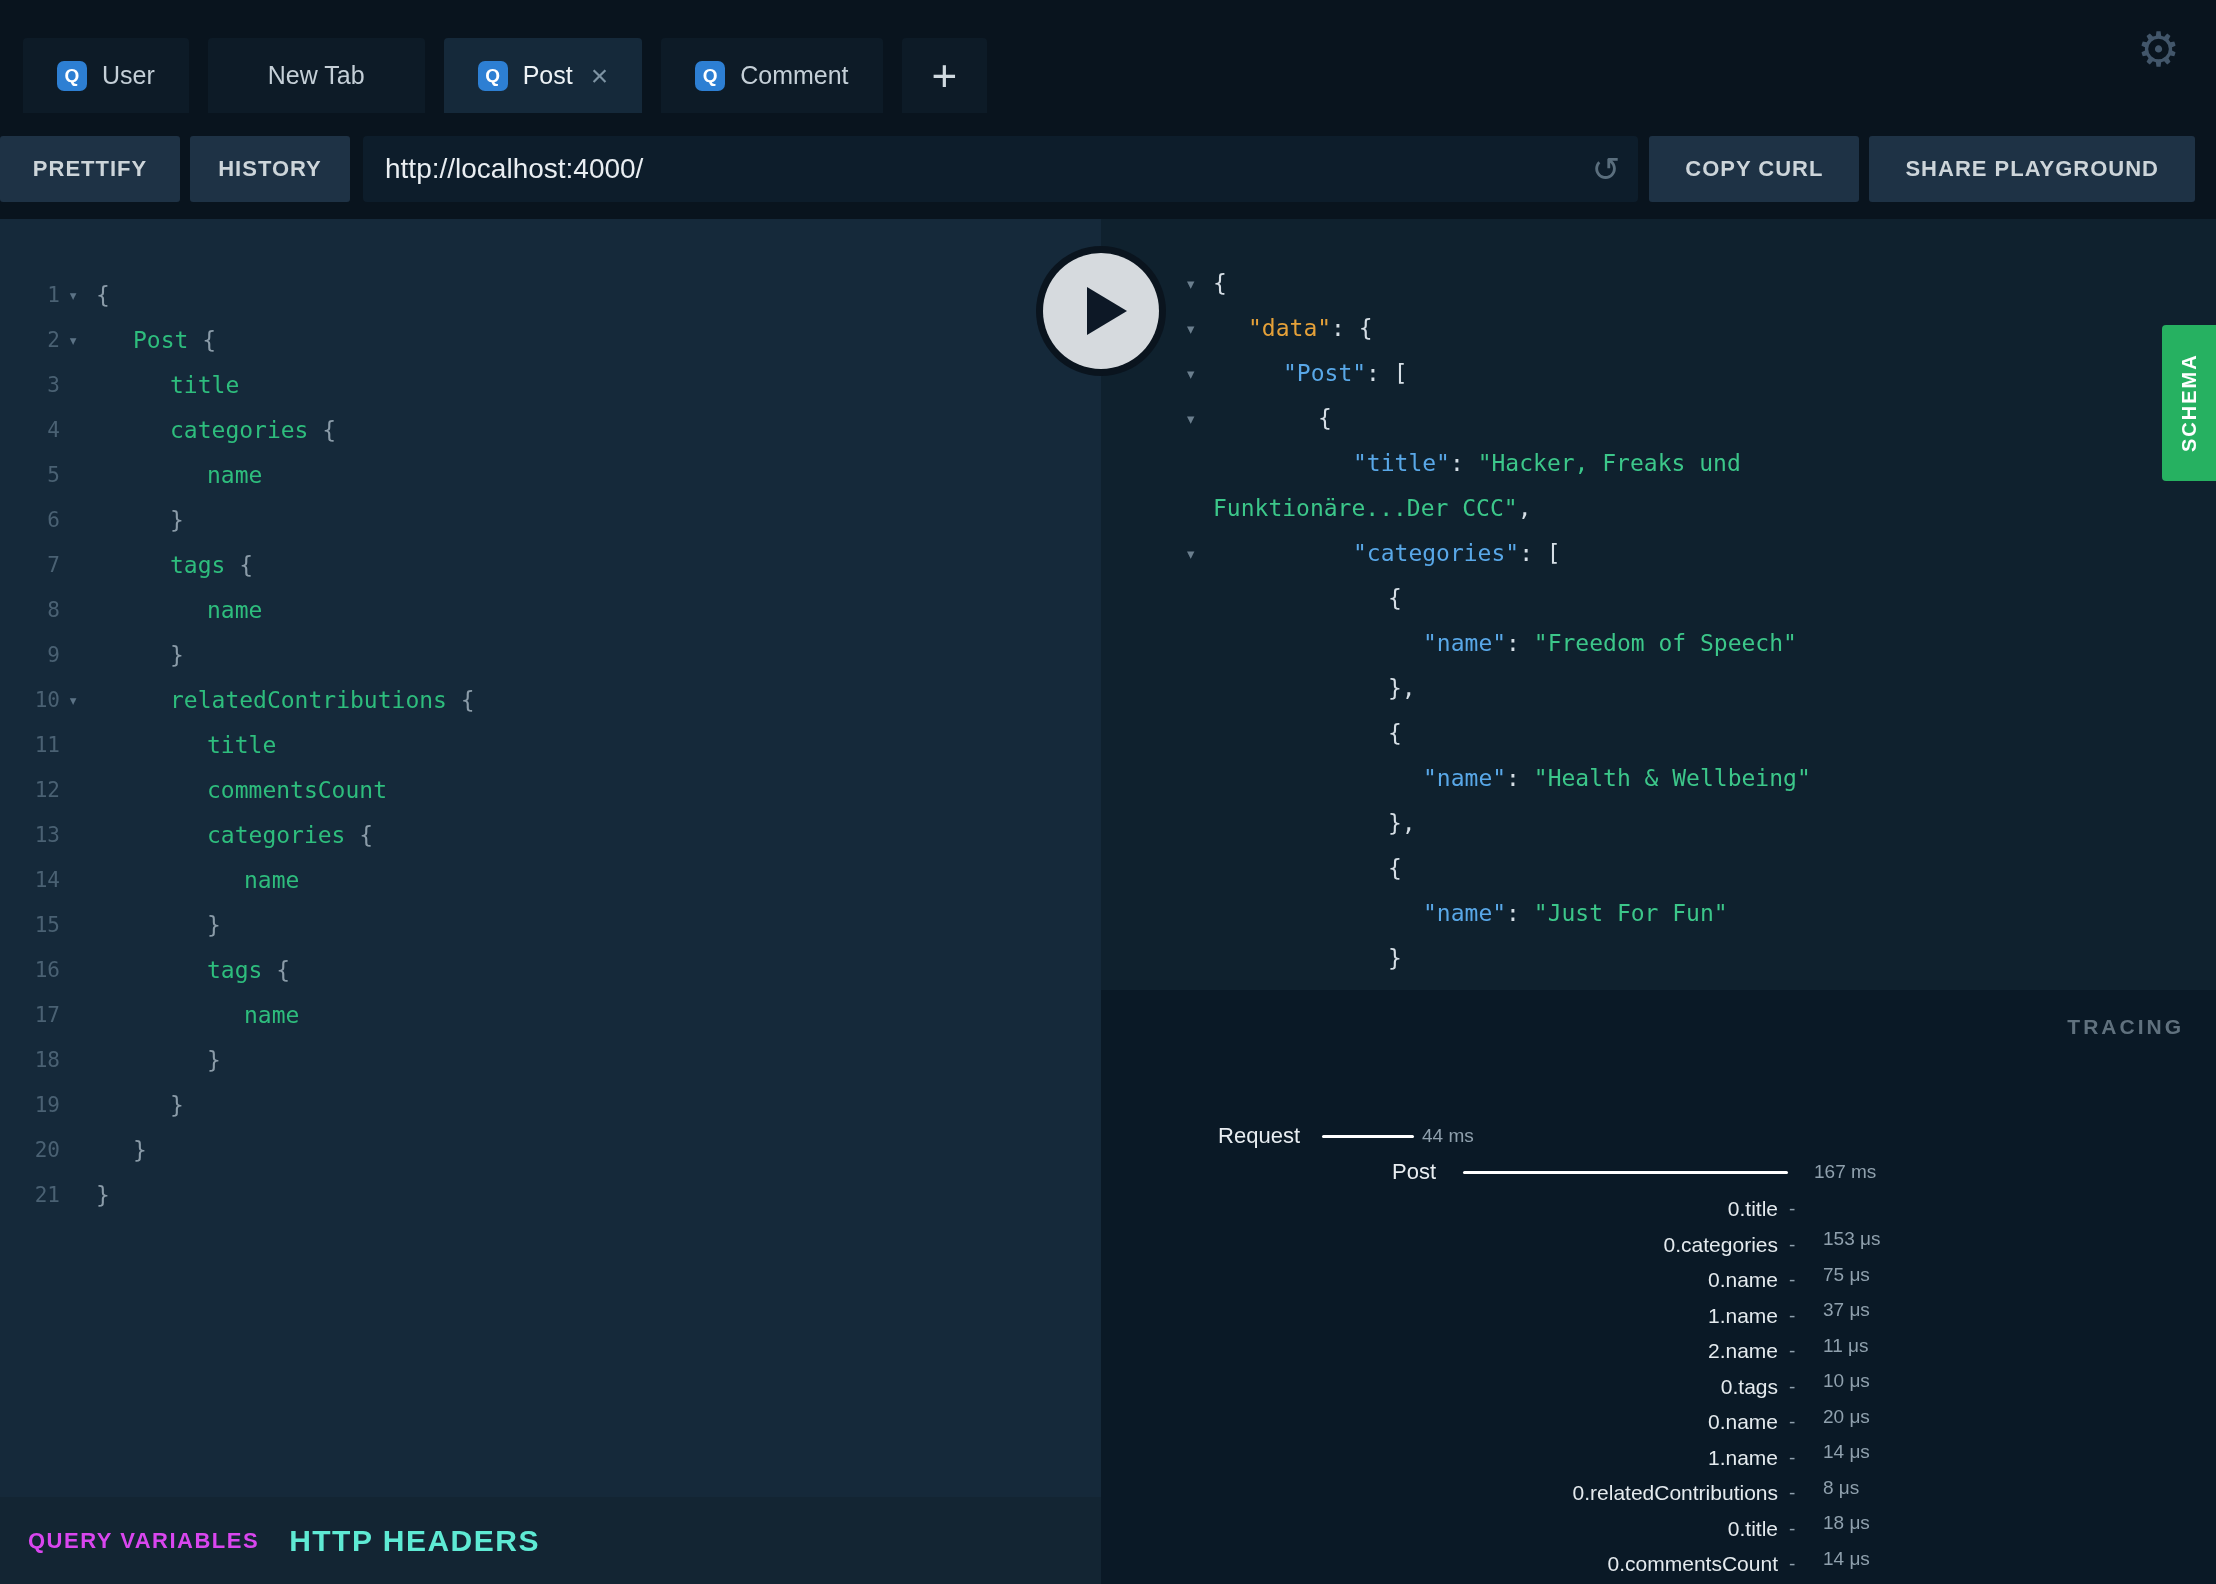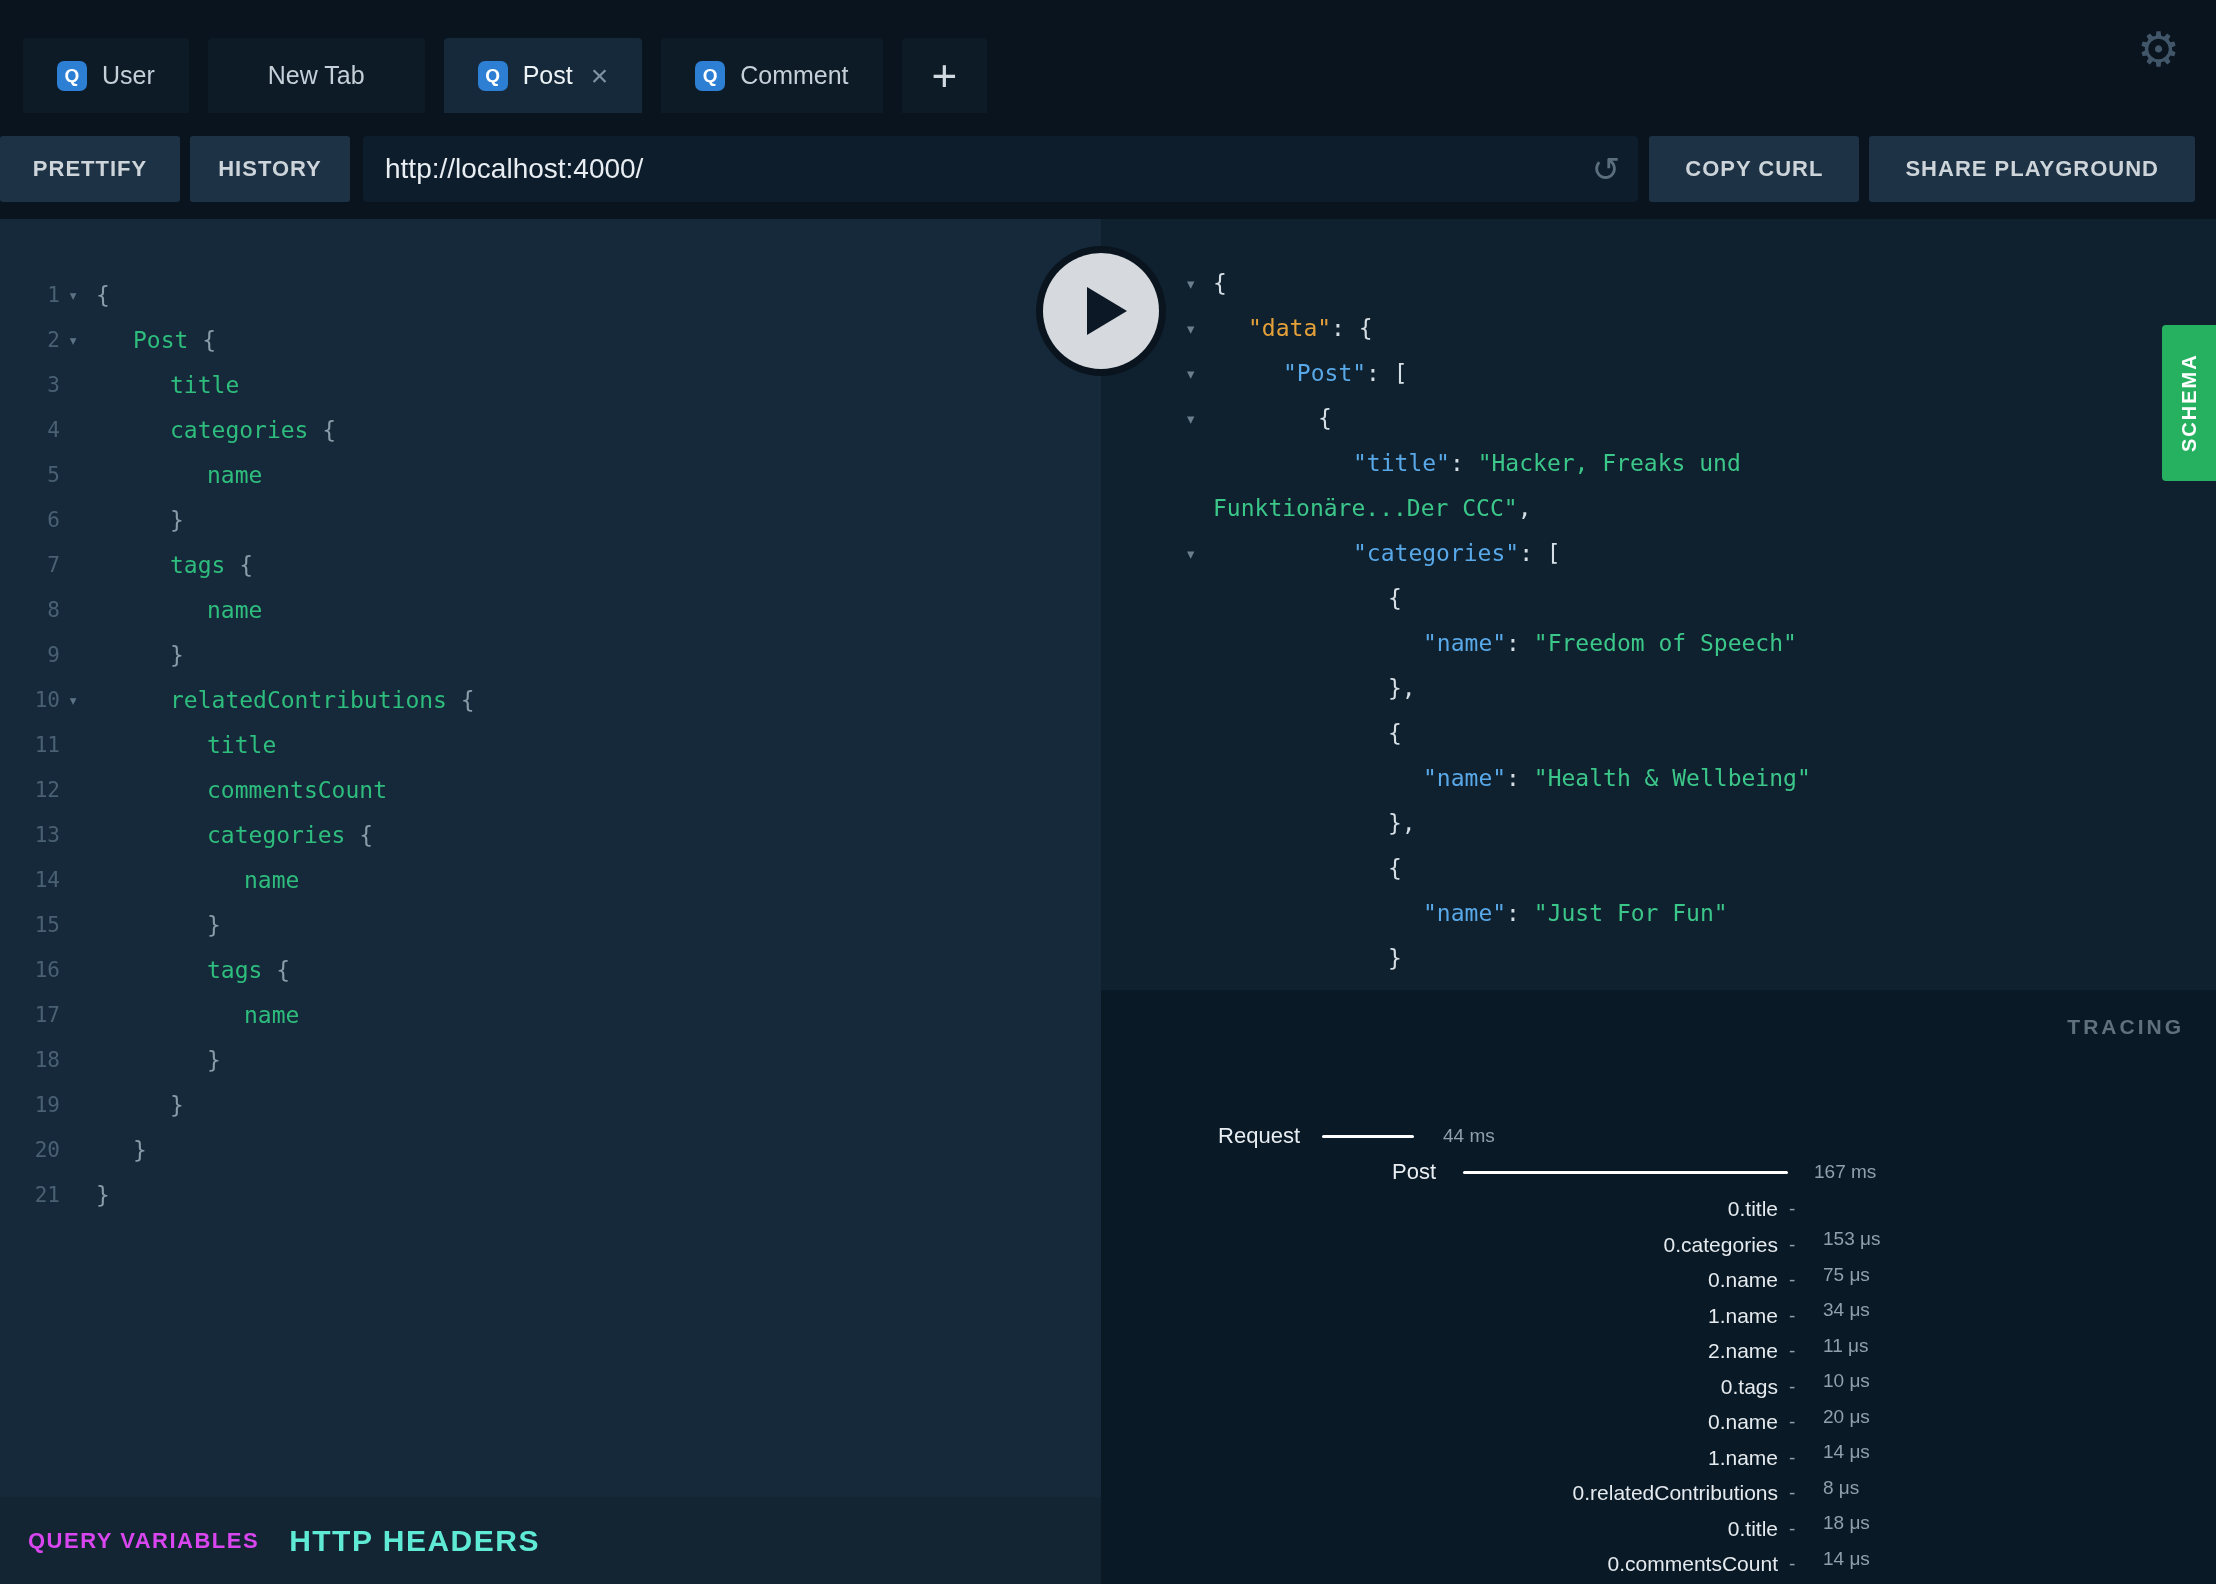--- a/index.html
+++ b/index.html
@@ -53,21 +53,21 @@
   
   .tracing { position:absolute; left:0; top:771px; width:1115px; height:594px; background:#0a1926; overflow:hidden; }
   .tracing-title { position:absolute; top:25px; right:32px; color:#60717e; font-size:21px; font-weight:bold; letter-spacing:3px; }
   .trow { position:absolute; left:0; height:36px; line-height:36px; width:100%; }
   .trow .lbl { position:absolute; color:#e8edf1; font-size:22px;margin-left:36px; }
   .trow .bar { position:absolute; height:3px; background:#ffffff; top:17px; border-radius:2px; }
   .trow .time { position:absolute; color:#8fa0ad; font-size:19px; }
   .t-req { top:128px; }
   .t-req .lbl { right:916px; }
   .t-req .bar { left:221px; width:92px; }
-  .t-req .time { left:342px; }
+  .t-req .time { left:321px; }
   .t-post { top:164px; }
   .t-post .lbl { right:780px; }
   .t-post .bar { left:362px; width:325px; }
   .t-post .time { left:713px; }
   .srow .slbl { position:absolute; right:438px; color:#e4eaee; font-size:21px; }
   .srow .dash { position:absolute; left:688px; color:#8fa0ad; font-size:19px; }
   .srow .stime { position:absolute; left:722px; color:#8fa0ad; font-size:19px;margin-top:30px; }
 
   
   .play { position:absolute; left:1036px; top:27px; width:130px; height:130px; border-radius:50%; background:#0a141e; border:none; z-index:5; display:flex; align-items:center; justify-content:center; cursor:pointer; padding:0; }
@@ -190,21 +190,21 @@
               <span class="stime">153 μs</span>
             </div>
             <div class="trow srow" style="top: 236.5px;">
               <span class="slbl">0.categories</span>
               <span class="dash">-</span>
               <span class="stime">75 μs</span>
             </div>
             <div class="trow srow" style="top: 272px;">
               <span class="slbl">0.name</span>
               <span class="dash">-</span>
-              <span class="stime">34 μs</span>
+              <span class="stime">37 μs</span>
             </div>
             <div class="trow srow" style="top: 307.5px;">
               <span class="slbl">1.name</span>
               <span class="dash">-</span>
               <span class="stime">11 μs</span>
             </div>
             <div class="trow srow" style="top: 343px;">
               <span class="slbl">2.name</span>
               <span class="dash">-</span>
               <span class="stime">10 μs</span>

